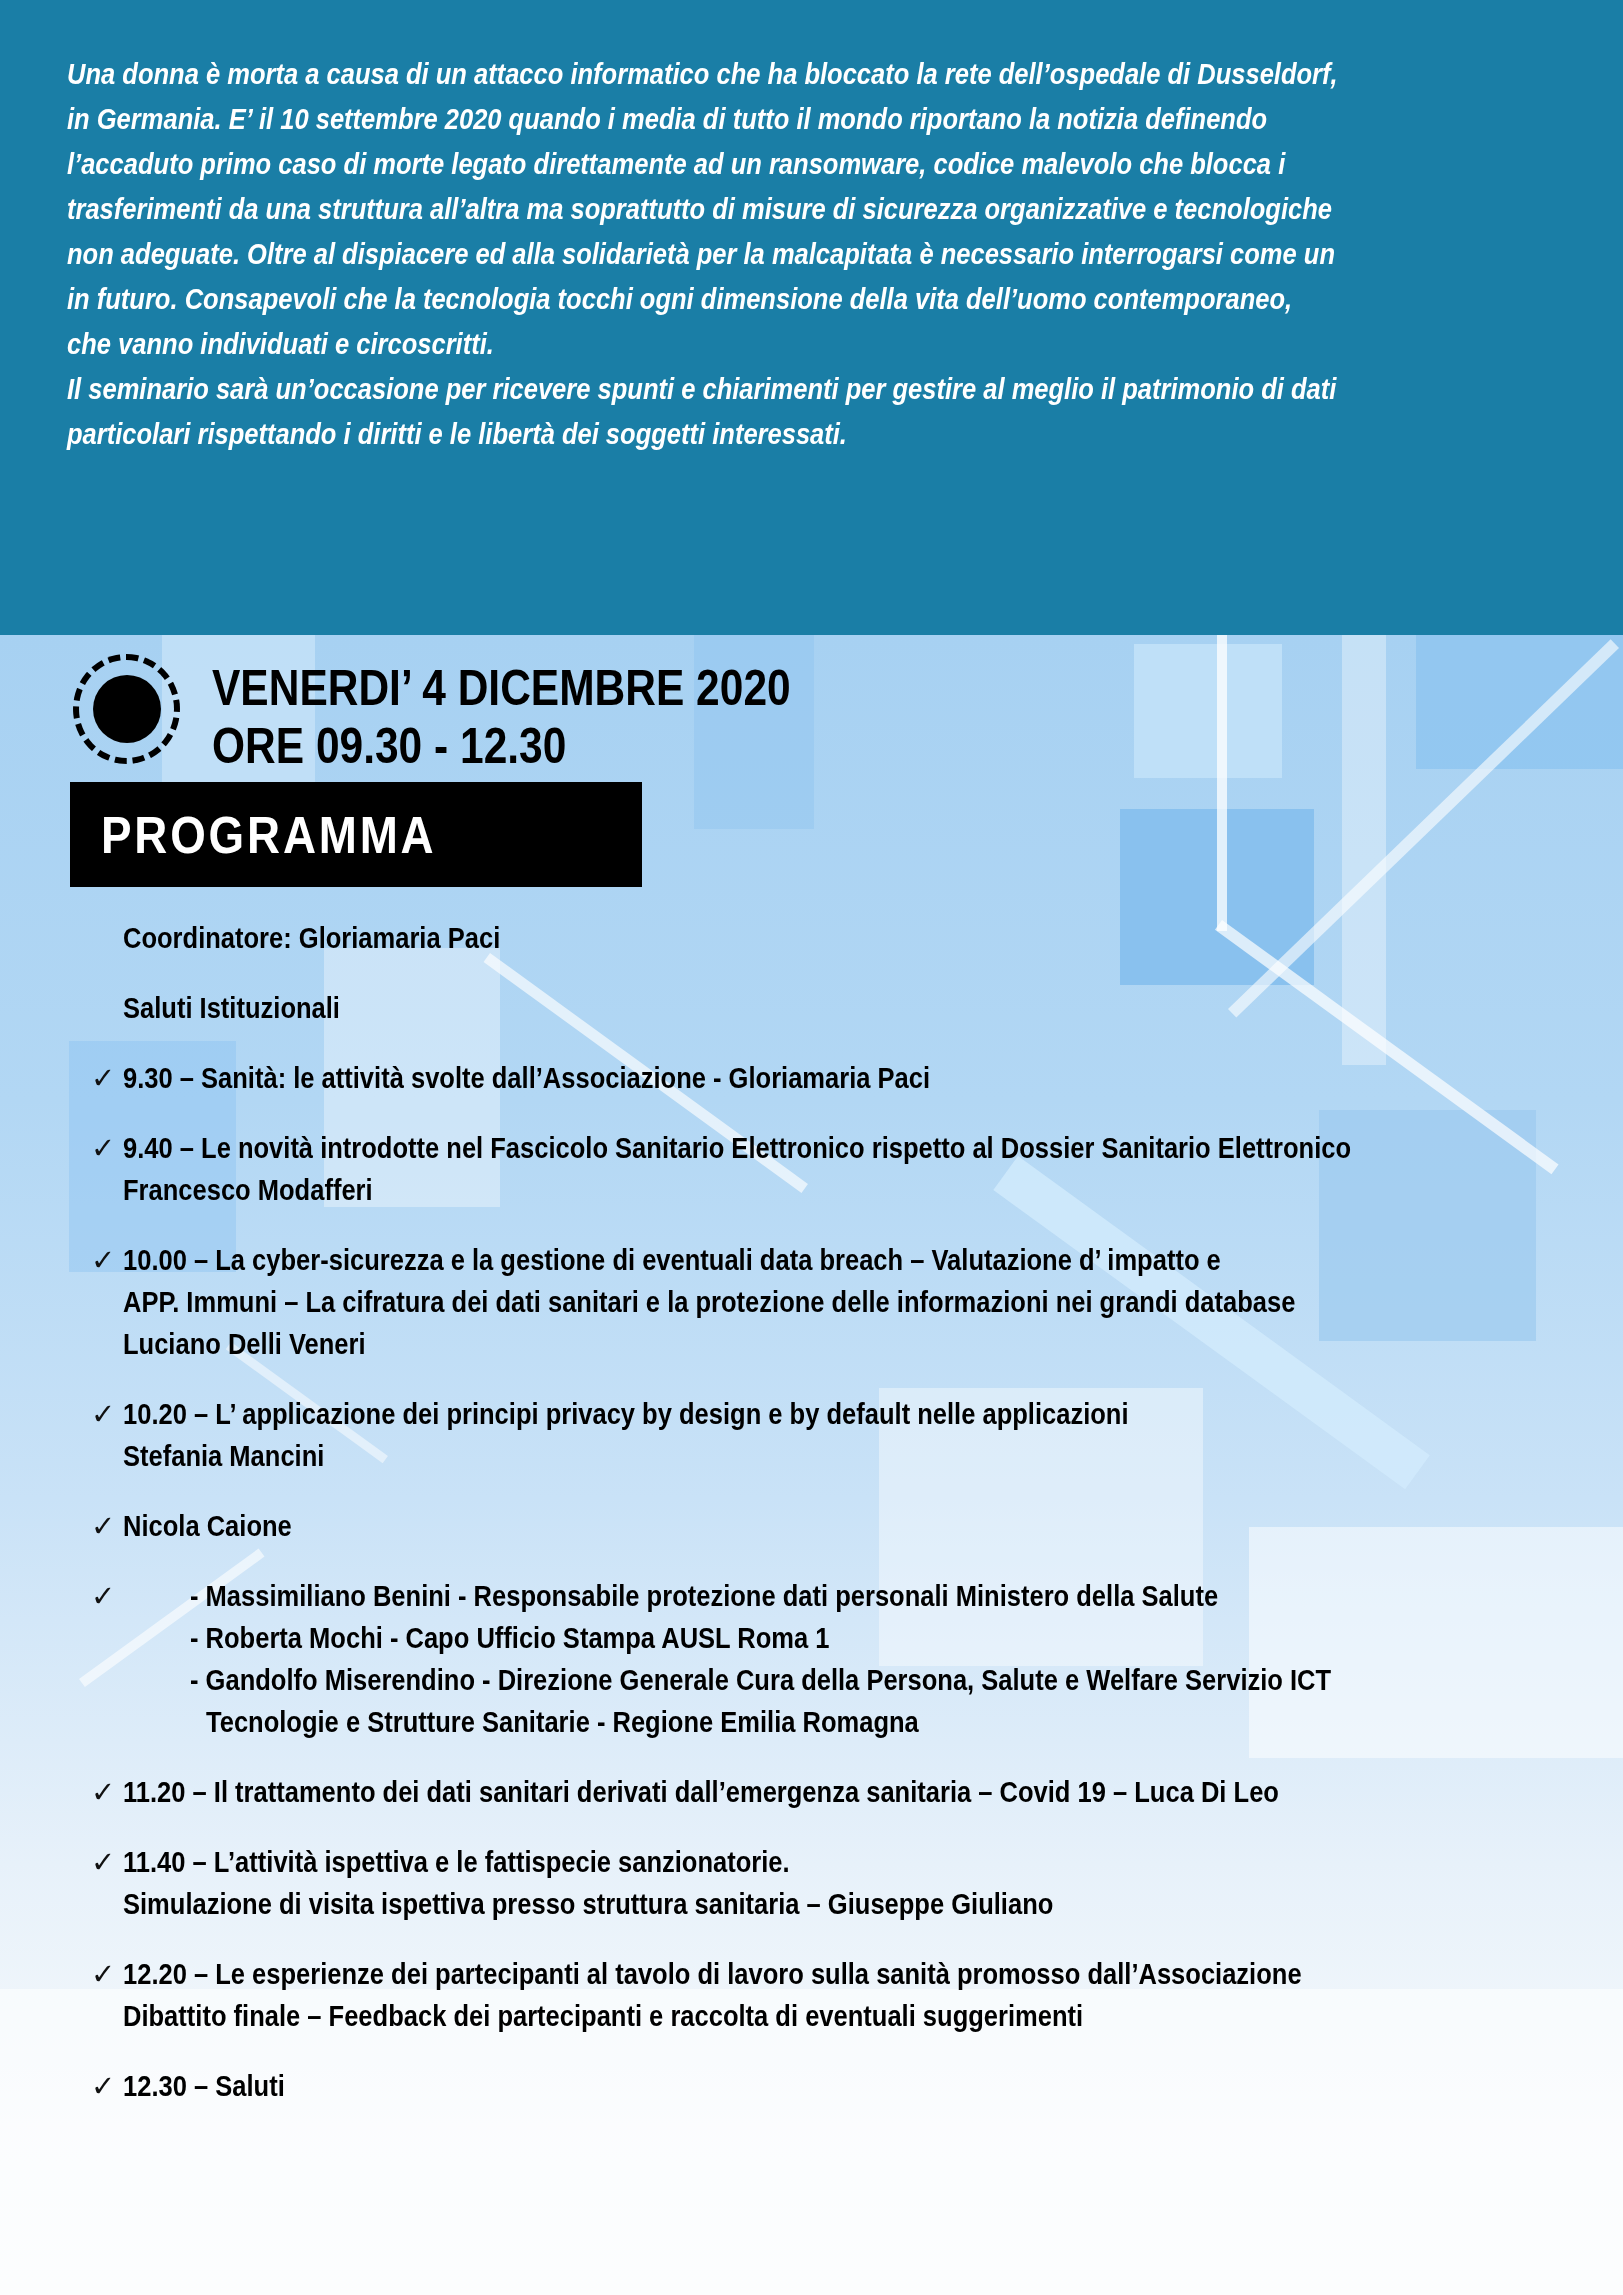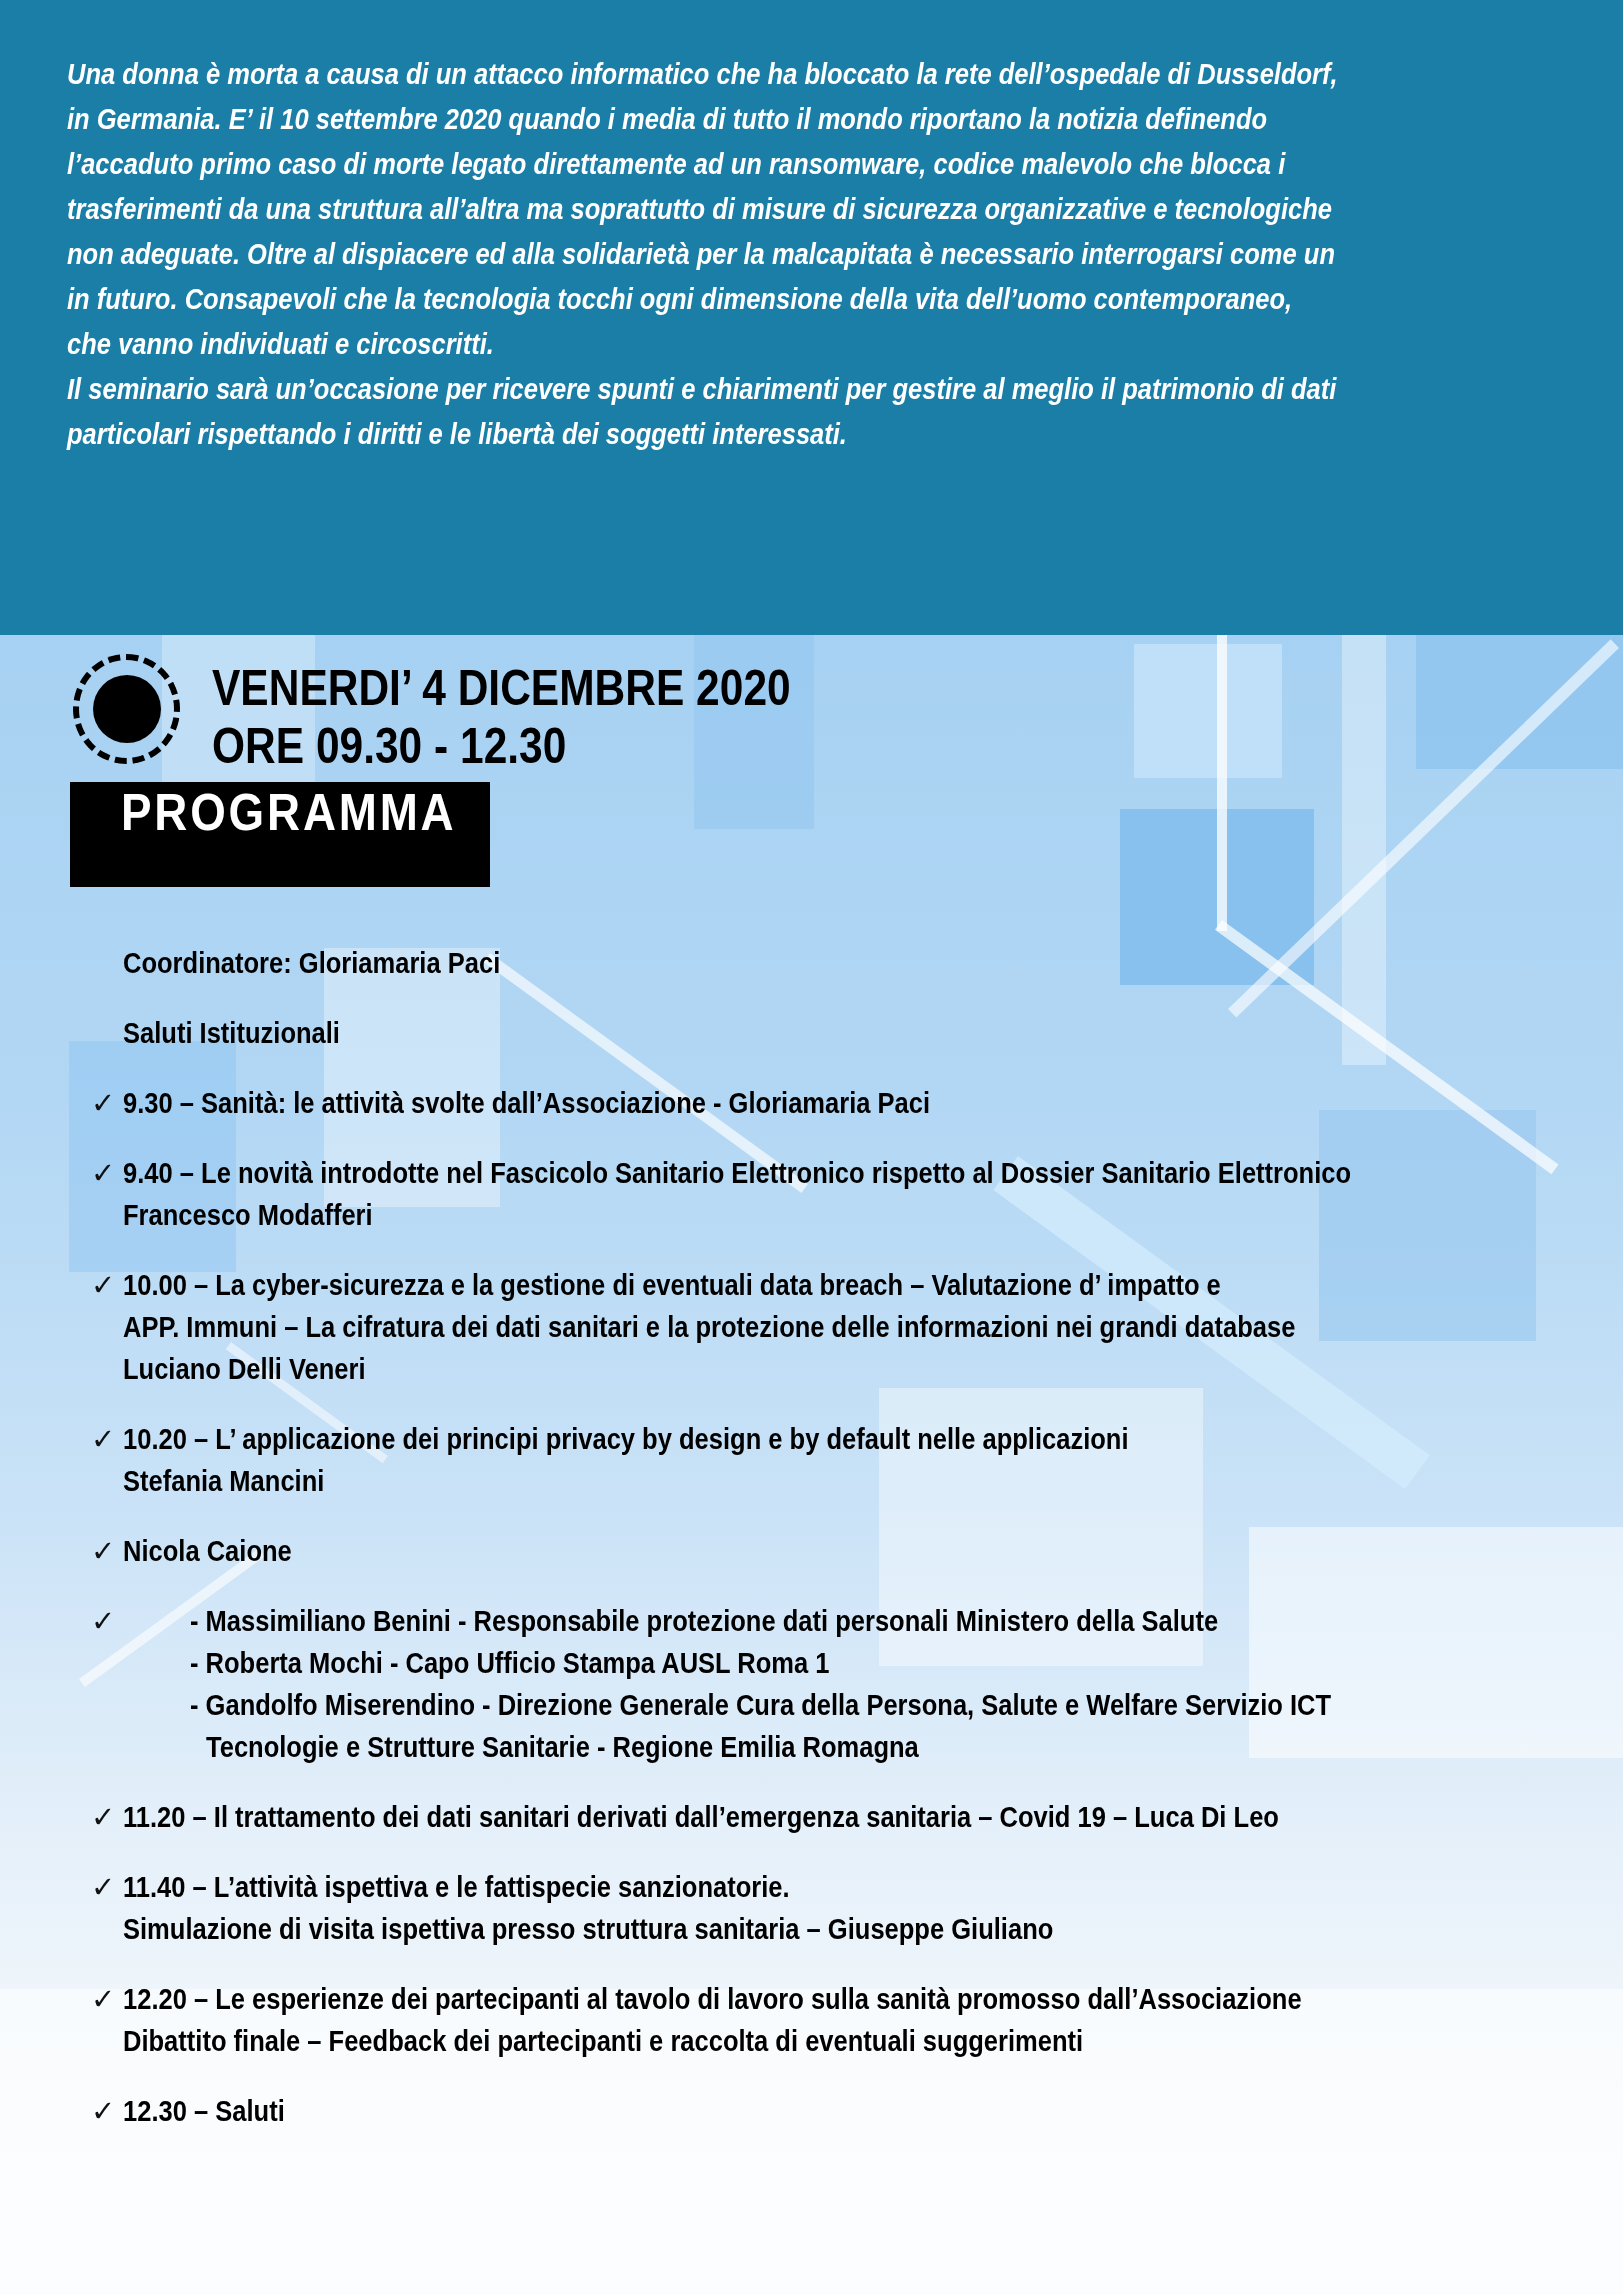--- a/index.html
+++ b/index.html
@@ -40,29 +40,29 @@
     transform:translate(-50%,-50%); background:#000; border-radius:50%;
   }
 
   
   .date-block{ position:absolute; left:212px; top:659px; color:#000; }
   .date-block .dl{ height:58px; line-height:58px; }
   .date-block .cond{ font-size:50px; font-weight:bold; transform:scaleX(0.85); }
 
   
   .prog-box{
-    position:absolute; left:70px; top:782px; width:420px; height:105px;
-    background:#000000; color:#ffffff; display:flex; 
-    box-sizing:border-box; padding-left:51px;
+    position:absolute; left:70px; top:782px; width:572px; height:105px;
+    background:#000000; color:#ffffff; display:flex; align-items:center;
+    box-sizing:border-box; padding-left:31px;
   }
   .prog-box .cond{ font-size:52px; font-weight:bold; letter-spacing:3.2px; }
 
   
   .plist{ position:absolute; left:91px; top:917px; width:1495px; color:#000; }
-  .item{ display:flex; margin-bottom:28px;margin-top:25px; }
+  .item{ display:flex; margin-bottom:28px; }
   .ck{
     flex:0 0 32px; width:32px; font-size:29px; line-height:42px;
     font-weight:400; color:#111;
   }
   .lines{ flex:1; min-width:0; }
   .line{ line-height:42px; height:42px; }
   .line .cond{ font-size:29px; font-weight:bold; }
   .sub{ padding-left:67px; }
   .sub2{ padding-left:83px; }
 </style>

